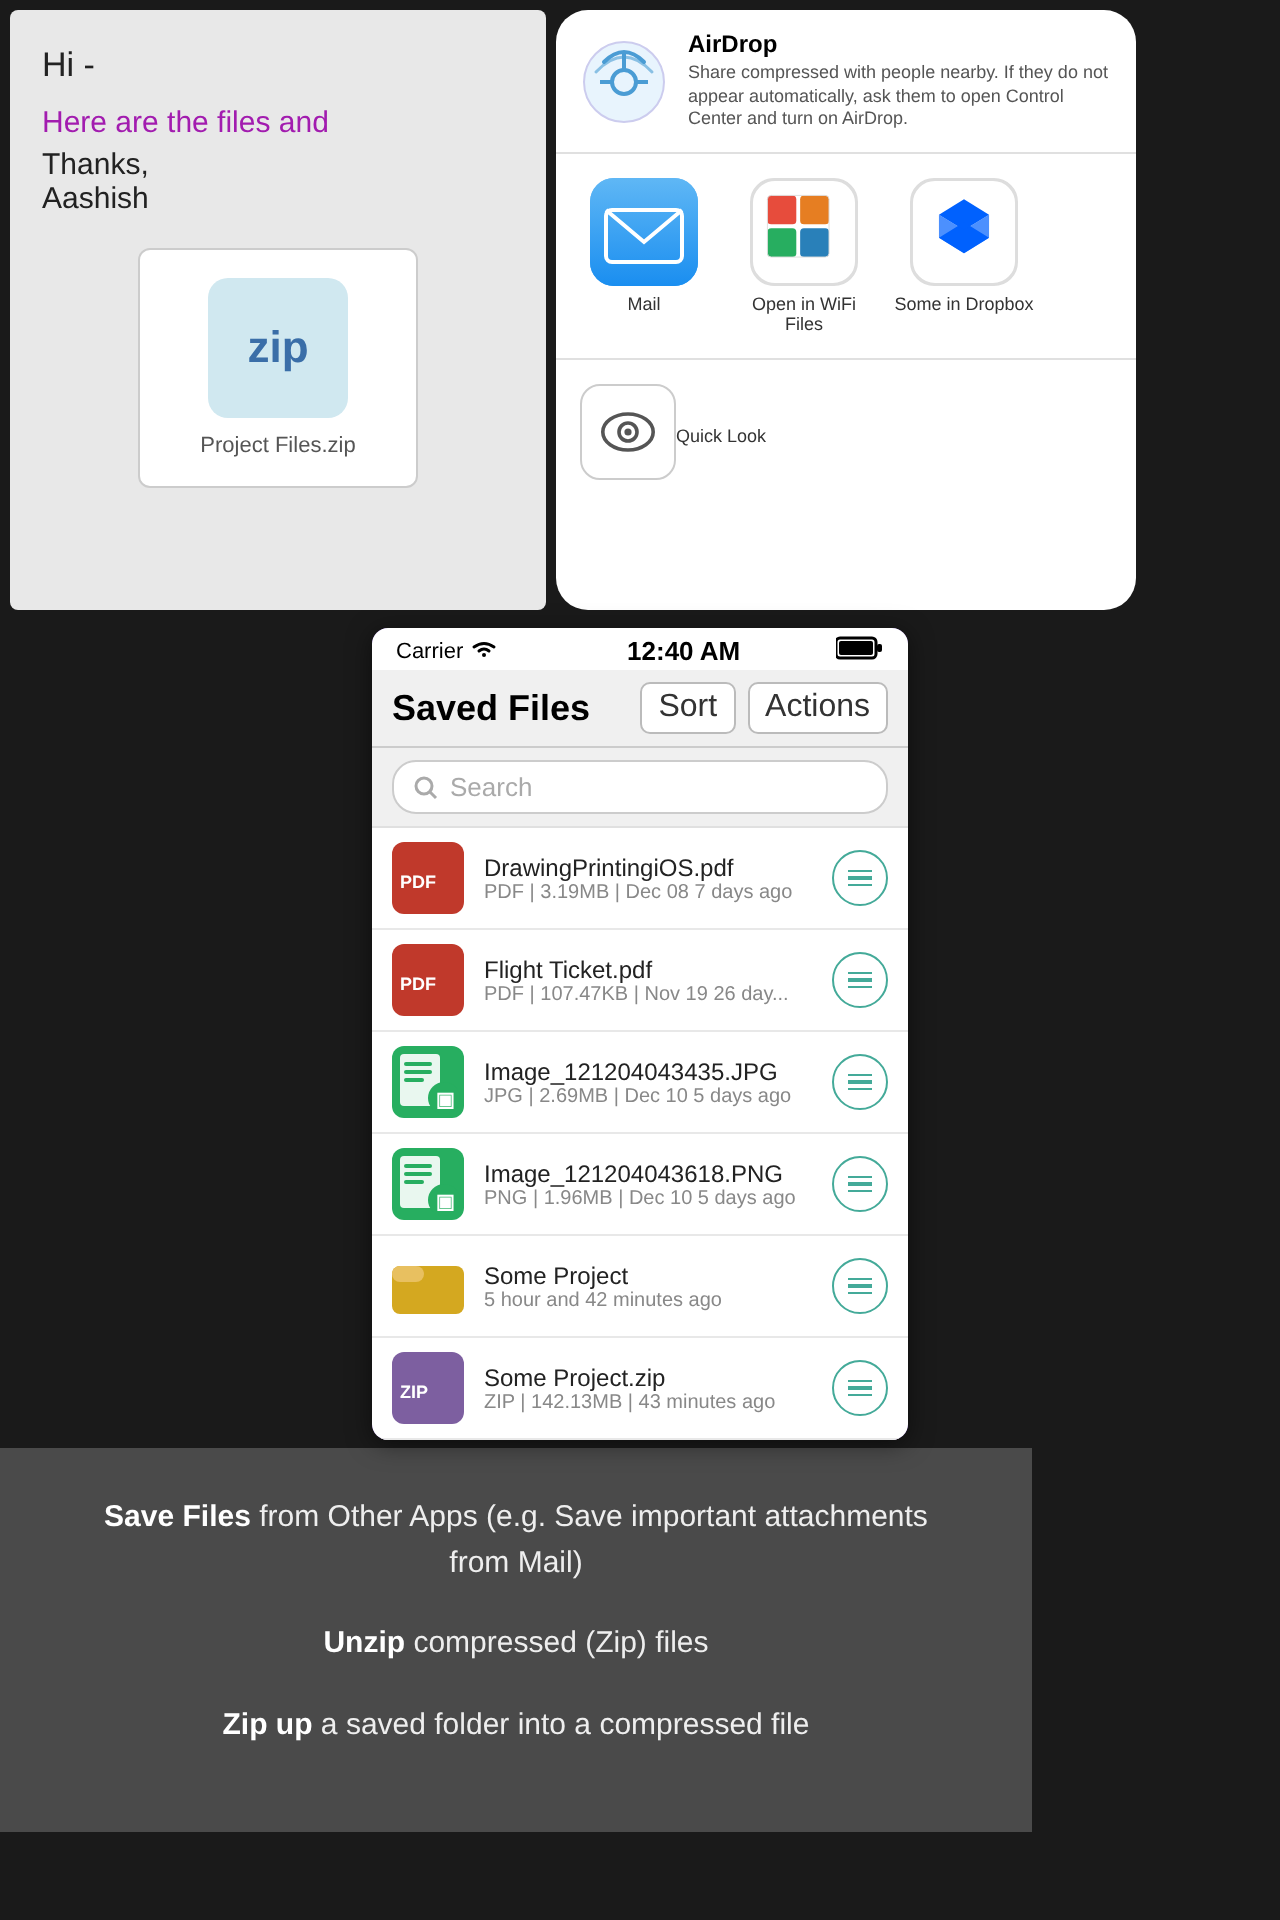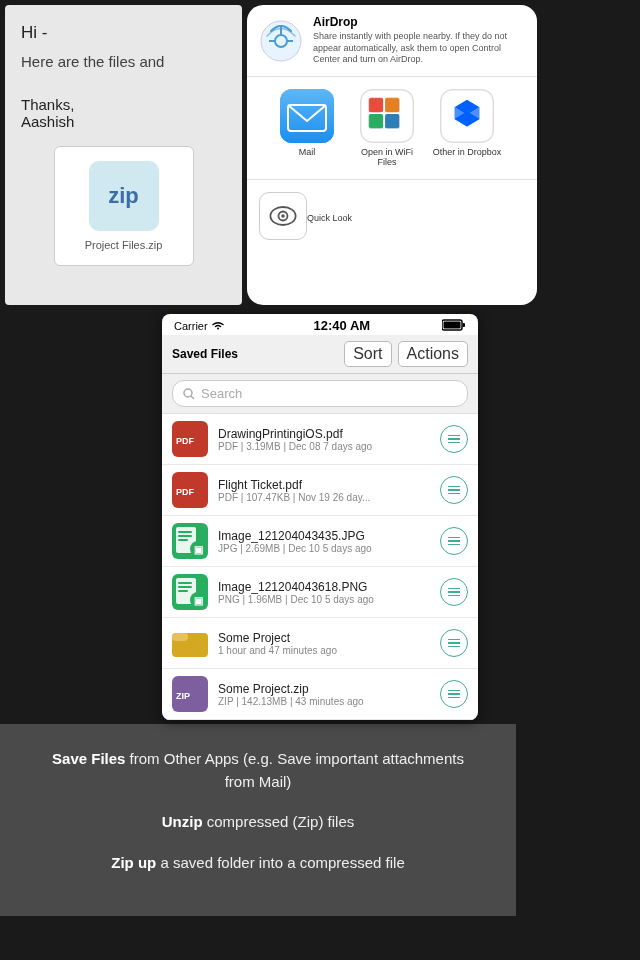--- a/index.html
+++ b/index.html
@@ -15,37 +15,37 @@
     
     .top-row {
       display: flex;
       width: 640px;
       height: 310px;
       background: #1a1a1a;
     }
 
     
     .email-panel {
-      width: 237px;
+      width: 268px;
       height: 300px;
       background: #e8e8e8;
       margin: 5px;
       border-radius: 4px;
       padding: 18px 16px;
       position: relative;
     }
     .email-panel .greeting {
       font-size: 17px;
       color: #222;
       margin-bottom: 10px;
     }
     .email-panel .body-text {
       font-size: 15px;
-      color: #404040;
-      margin-bottom: 26px;
+      color: #a21caf;
+      margin-bottom: 4px;
     }
     .email-panel .sign-off {
       font-size: 15px;
       color: #222;
       margin-bottom: 16px;
     }
     .email-panel .attachment-box {
       background: #fff;
       border: 1px solid #ccc;
       border-radius: 6px;
@@ -104,21 +104,21 @@
       color: #000;
       margin-bottom: 2px;
     }
     .airdrop-text p {
       font-size: 9px;
       color: #555;
       line-height: 1.3;
     }
     .share-apps-row {
       display: flex;
-      padding: 12px 24px;
+      padding: 12px 8px;
       border-bottom: 1px solid #e0e0e0;
       justify-content: flex-start;
       gap: 8px;
     }
     .share-app-item {
       display: flex;
       flex-direction: column;
       align-items: center;
       width: 72px;
     }
@@ -161,21 +161,21 @@
 
     
     .phone-section {
       width: 640px;
       display: flex;
       justify-content: center;
       padding: 4px 0;
       background: #1a1a1a;
     }
     .iphone-frame {
-      width: 316px;
+      width: 268px;
       background: #4c1d95;
       border-radius: 8px;
       overflow: hidden;
       box-shadow: 0 2px 12px rgba(0,0,0,0.5);
     }
     .status-bar {
       background: #fff;
       display: flex;
       justify-content: space-between;
       align-items: center;
@@ -187,21 +187,21 @@
     .status-bar .time { font-size: 13px; font-weight: 600; margin-left: 17px; }
     .nav-bar {
       background: #f0f0f0;
       display: flex;
       align-items: center;
       justify-content: space-between;
       padding: 6px 10px;
       border-bottom: 1px solid #ccc;
     }
     .nav-bar .title {
-      font-size: 12px;
+      font-size: 18px;
       font-weight: 600;
       color: #000;
     }
     .nav-bar-right {
       display: flex;
       gap: 6px;
     }
     .nav-btn {
       background: #fff;
       border: 1px solid #bbb;
@@ -323,21 +323,21 @@
         <circle cx="22" cy="22" r="6" fill="none" stroke="#4a9cd4" stroke-width="2"></circle>
         <path d="M22 8 Q22 14 22 16" stroke="#4a9cd4" stroke-width="2" fill="none"></path>
         <path d="M10 22 Q16 22 16 22" stroke="#4a9cd4" stroke-width="2" fill="none"></path>
         <path d="M34 22 Q28 22 28 22" stroke="#4a9cd4" stroke-width="2" fill="none"></path>
 
         <path d="M12 12 Q22 2 32 12" stroke="#4a9cd4" stroke-width="2" fill="none" stroke-linecap="round"></path>
         <path d="M8 17 Q22 2 36 17" stroke="#4a9cd4" stroke-width="1.5" fill="none" stroke-linecap="round" opacity="0.6"></path>
       </svg>
       <div class="airdrop-text">
         <h4>AirDrop</h4>
-        <p>Share instantly with people nearby. If they do not appear automatically, ask them to open Control Center and turn on AirDrop.</p>
+        <p>Share compressed with people nearby. If they do not appear automatically, ask them to open Control Center and turn on AirDrop.</p>
       </div>
     </div>
 
     <div class="share-apps-row">
 
       <div class="share-app-item">
         <div class="share-app-icon mail-icon">
           <svg viewBox="0 0 54 54" width="54" height="54">
             <rect width="54" height="54" rx="12" fill="url(#mailGrad)"></rect>
             <defs>
@@ -371,21 +371,21 @@
       <div class="share-app-item">
         <div class="share-app-icon dropbox-icon">
           <svg viewBox="0 0 54 54" width="54" height="54">
             <rect width="54" height="54" rx="12" fill="#fff" stroke="#ddd"></rect>
             <polygon points="14,18 27,26 40,18 27,10" fill="#0061fe"></polygon>
             <polygon points="14,30 27,22 40,30 27,38" fill="#0061fe"></polygon>
             <polygon points="14,18 27,26 27,38 14,30" fill="#0061fe" opacity="0.7"></polygon>
             <polygon points="40,18 27,26 27,38 40,30" fill="#0061fe" opacity="0.7"></polygon>
           </svg>
         </div>
-        <div class="share-app-label">Other in Dropbox</div>
+        <div class="share-app-label">Some in Dropbox</div>
       </div>
     </div>
 
     <div class="quick-look-section">
       <div class="quick-look-btn">
         <svg viewBox="0 0 40 40" width="36" height="36">
           <ellipse cx="20" cy="20" rx="14" ry="10" fill="none" stroke="#555" stroke-width="2"></ellipse>
           <circle cx="20" cy="20" r="5" fill="none" stroke="#555" stroke-width="2"></circle>
           <circle cx="20" cy="20" r="2" fill="#555"></circle>
         </svg>
@@ -525,21 +525,21 @@
   </div>
         <div class="file-item">
     <div class="file-icon" style="background:transparent;padding:0;">
       <svg viewBox="0 0 36 36" width="36" height="36">
               <rect x="0" y="8" width="36" height="24" rx="4" fill="#d4a820"></rect>
               <rect x="0" y="8" width="16" height="8" rx="4" fill="#e8c060"></rect>
             </svg>
     </div>
     <div class="file-info">
       <div class="file-name">Some Project</div>
-      <div class="file-meta">1 hour and 47 minutes ago</div>
+      <div class="file-meta">5 hour and 42 minutes ago</div>
     </div>
     <div class="file-menu-btn">
       <div class="hamburger">
         <span></span>
               <span></span>
               <span></span>
       </div>
     </div>
   </div>
         <div class="file-item">

